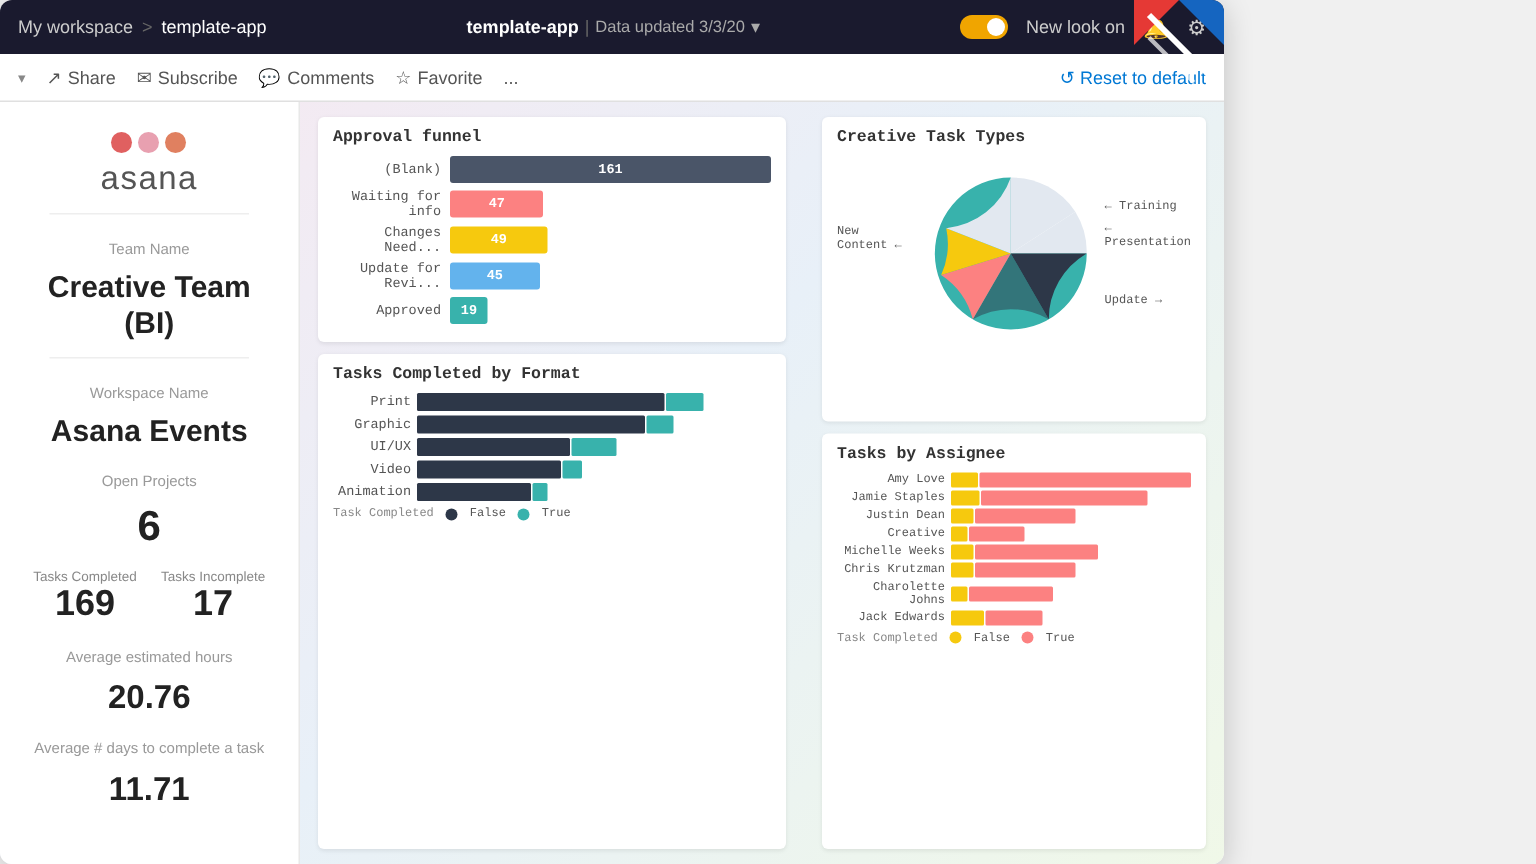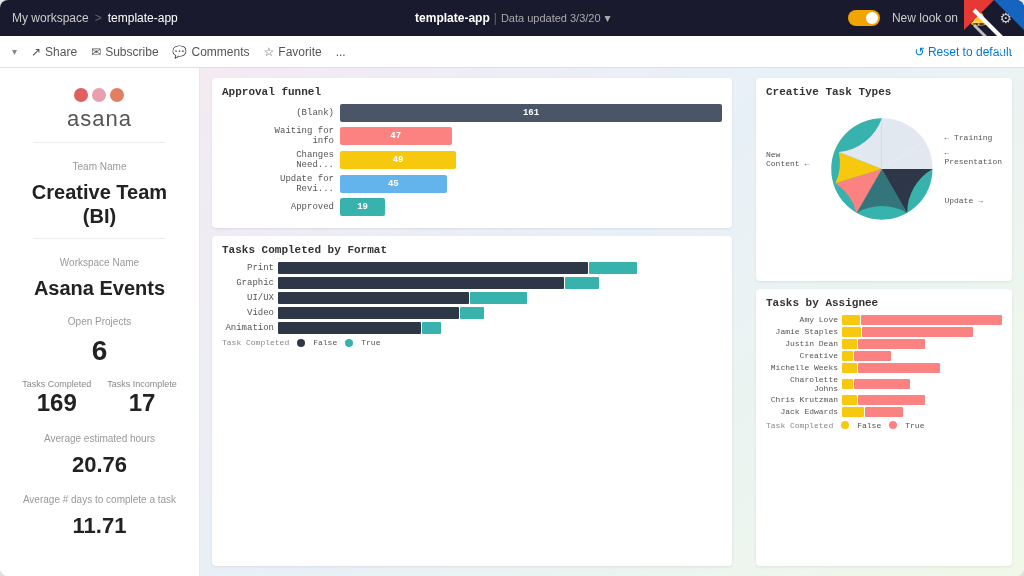--- a/index.html
+++ b/index.html
@@ -1,19 +1,19 @@
 <!DOCTYPE html>
 <html><head>
   <meta charset="utf-8">
   <style>
     * { box-sizing: border-box; margin: 0; padding: 0; }
     body { font-family: 'Segoe UI', Arial, sans-serif; background: #f0f0f0; width: 1024px; height: 576px; overflow: hidden; }
 
     .outer-frame {
-      width: 1024px;
+      width: 816px;
       height: 576px;
       background: #fff;
       position: relative;
       border-radius: 8px;
       overflow: hidden;
       box-shadow: 0 4px 20px rgba(0,0,0,0.2);
     }
 
     
     .top-bar {
@@ -174,21 +174,20 @@
       align-items: center;
       margin-bottom: 4px;
       gap: 6px;
     }
     .funnel-label {
       font-size: 9px;
       color: #555;
       width: 72px;
       text-align: right;
       flex-shrink: 0;
-      margin-left: 40px;
     }
     .funnel-bar-wrap { flex: 1; height: 18px; }
     .funnel-bar {
       height: 18px;
       border-radius: 2px;
       display: flex;
       align-items: center;
       justify-content: center;
       font-size: 9px;
       color: #fff;
@@ -484,31 +483,31 @@
               </div>
             </div>
             <div class="assignee-row">
               <div class="assignee-name">Michelle Weeks</div>
               <div class="assignee-bars">
                 <div class="ab-yellow" style="width: 9.30233%;"></div>
                 <div class="ab-salmon" style="width: 51.1628%;"></div>
               </div>
             </div>
             <div class="assignee-row">
+              <div class="assignee-name">Chris Krutzman</div>
+              <div class="assignee-bars">
+                <div class="ab-yellow" style="width: 9.30233%;"></div>
+                <div class="ab-salmon" style="width: 41.8605%;"></div>
+              </div>
+            </div>
+            <div class="assignee-row">
               <div class="assignee-name">Charolette Johns</div>
               <div class="assignee-bars">
                 <div class="ab-yellow" style="width: 6.97674%;"></div>
                 <div class="ab-salmon" style="width: 34.8837%;"></div>
-              </div>
-            </div>
-            <div class="assignee-row">
-              <div class="assignee-name">Chris Krutzman</div>
-              <div class="assignee-bars">
-                <div class="ab-yellow" style="width: 9.30233%;"></div>
-                <div class="ab-salmon" style="width: 41.8605%;"></div>
               </div>
             </div>
             <div class="assignee-row">
               <div class="assignee-name">Jack Edwards</div>
               <div class="assignee-bars">
                 <div class="ab-yellow" style="width: 13.9535%;"></div>
                 <div class="ab-salmon" style="width: 23.2558%;"></div>
               </div>
             </div>
           </div>

